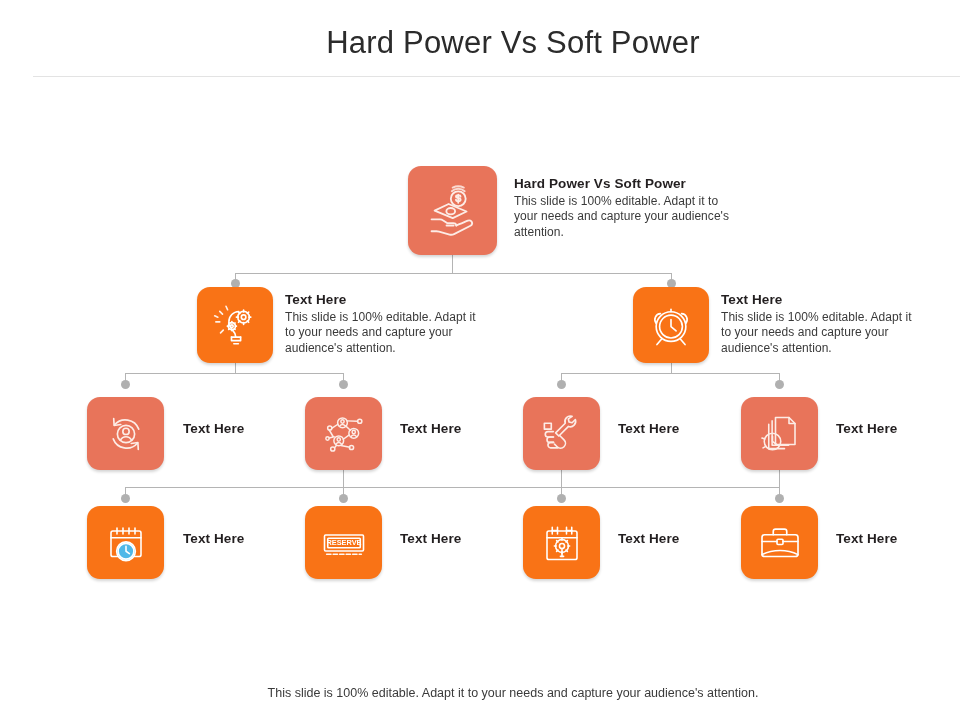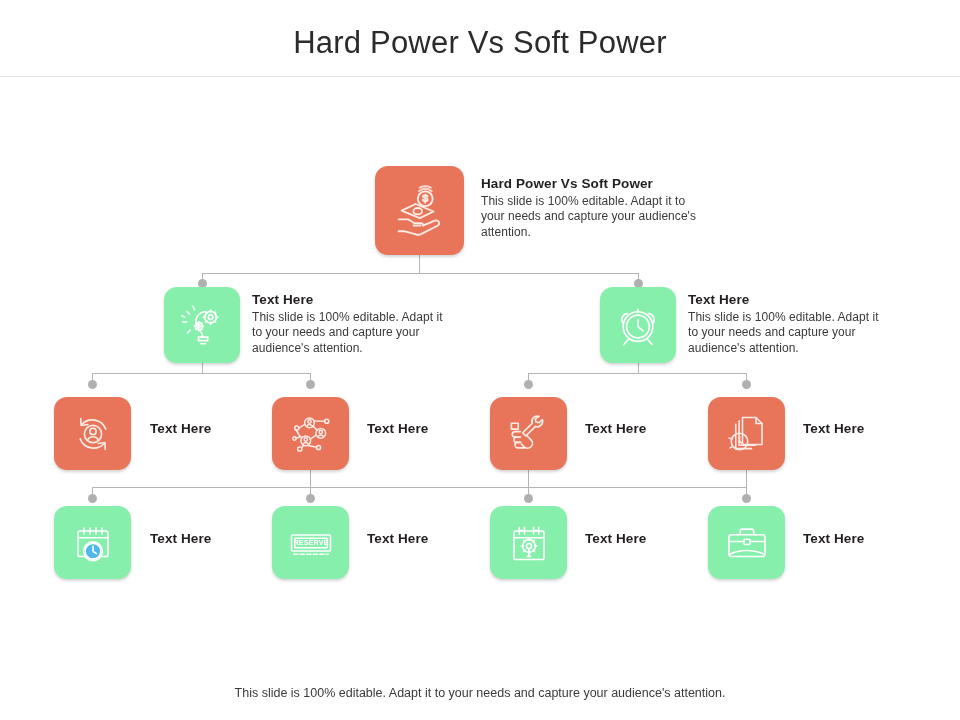--- a/index.html
+++ b/index.html
@@ -5,21 +5,21 @@
 <style>
   html,body{margin:0;padding:0;}
   body{
     width:960px;height:720px;
     background:#ffffff;
     font-family:"Liberation Sans", sans-serif;
     overflow:hidden;
     position:relative;
     color:#231f20;
   }
-  #slide{position:relative;width:808px;height:720px;}
+  #slide{position:relative;width:808px;height:720px;margin-left:33px;}
 
   
   .title-bar{
     position:absolute;left:0;top:0;width:960px;height:77px;
     border-bottom:1px solid #e3e3e3;
     box-sizing:border-box;
   }
   .title{
     position:absolute;left:0;top:24px;width:960px;
     text-align:center;
@@ -38,21 +38,21 @@
   }
 
   
   .tile{
     position:absolute;
     border-radius:13px;
     box-shadow:0 2px 3px rgba(0,0,0,.17);
     display:flex;align-items:center;justify-content:center;
   }
   .tile.orange{background:#e8745a;}
-  .tile.blue{background:#86efac;}
+  .tile.blue{background:#f97316;}
   .tile svg{display:block;}
 
   
   .txtblk{position:absolute;}
   .txtblk .hd{
     font-size:13.5px;font-weight:bold;color:#231f20;
     line-height:16px;margin:0 0 2px 0;letter-spacing:.1px;
   }
   .txtblk .bd{
     font-size:12px;color:#3a3a3a;line-height:15.4px;

